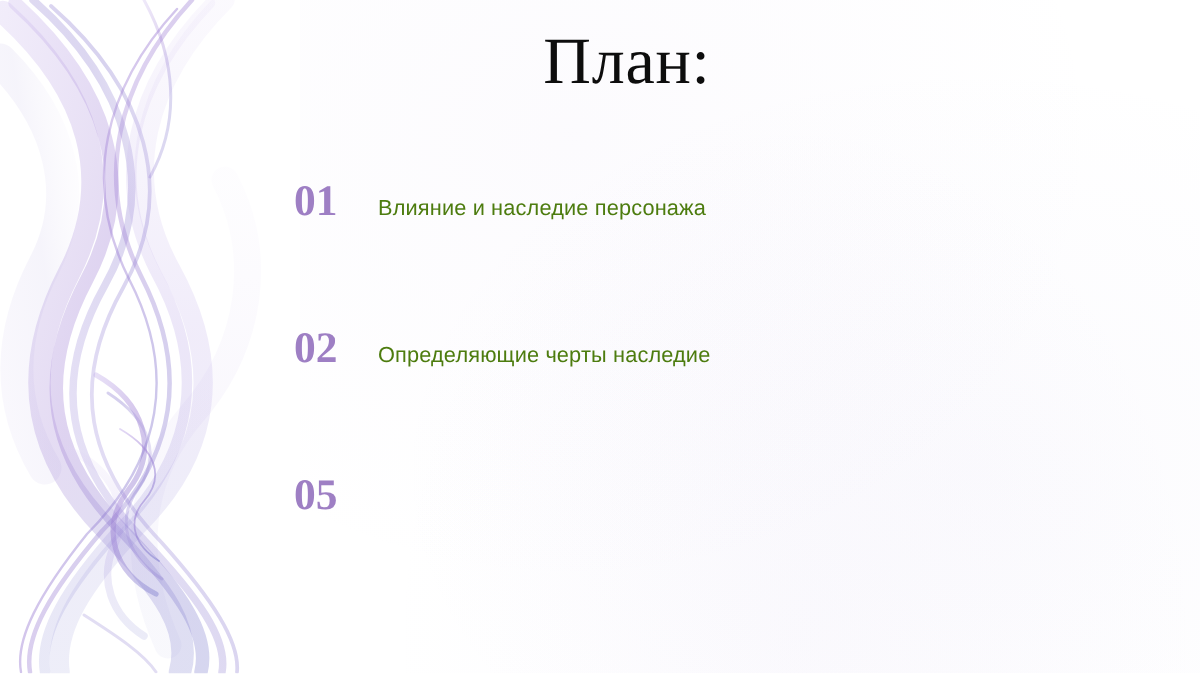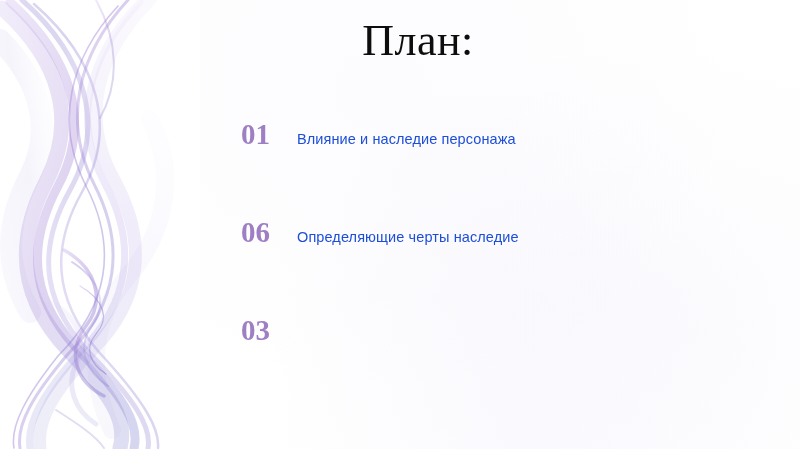--- a/index.html
+++ b/index.html
@@ -53,38 +53,37 @@
     font-weight: normal;
     letter-spacing: 0.5px;
     padding-left: 36px;
   }
 
   .items {
     position: absolute;
     left: 196px;
     top: 118px;
     width: 560px;
-    margin-left: 45px;
   }
   .item {
     display: flex;
     align-items: baseline;
     height: 98px;
   }
   .item-num {
     width: 56px;
     flex: 0 0 56px;
     color: #9e7fc4;
     font-family: "Liberation Serif", serif;
     font-size: 29px;
     font-weight: bold;
     letter-spacing: 0px;
   }
   .item-text {
-    color: #1d4ed8;
+    color: #4d7c0f;
     font-family: "Liberation Sans", sans-serif;
     font-size: 14.5px;
     letter-spacing: 0.1px;
   }
 </style>
 </head>
 <body>
 
 <div class="slide">
 
@@ -136,22 +135,22 @@
   <div class="title">План:</div>
 
   <div class="items">
 
     <div class="item">
       <div class="item-num">01</div>
       <div class="item-text">Влияние и наследие персонажа</div>
     </div>
 
     <div class="item">
-      <div class="item-num">06</div>
+      <div class="item-num">02</div>
       <div class="item-text">Определяющие черты наследие</div>
     </div>
 
     <div class="item">
-      <div class="item-num">03</div>
+      <div class="item-num">05</div>
     </div>
 
   </div>
 </div>
 
 </body></html>

